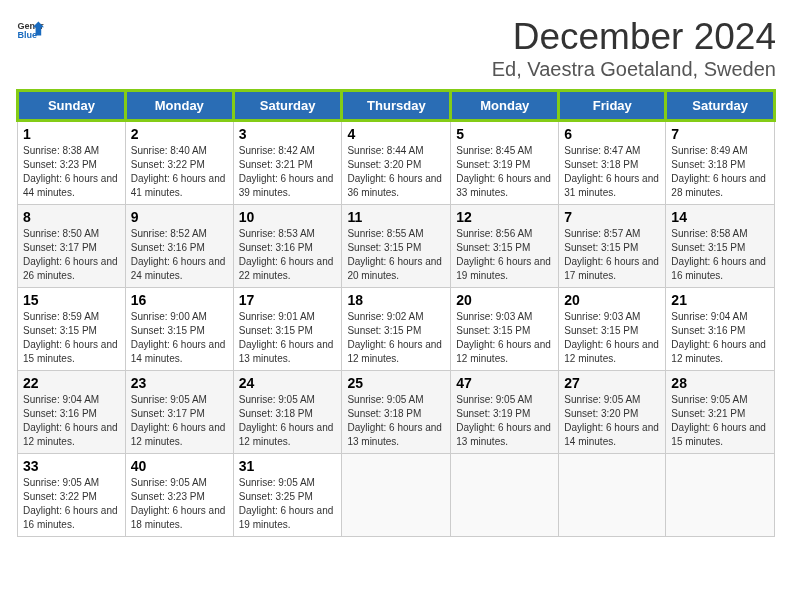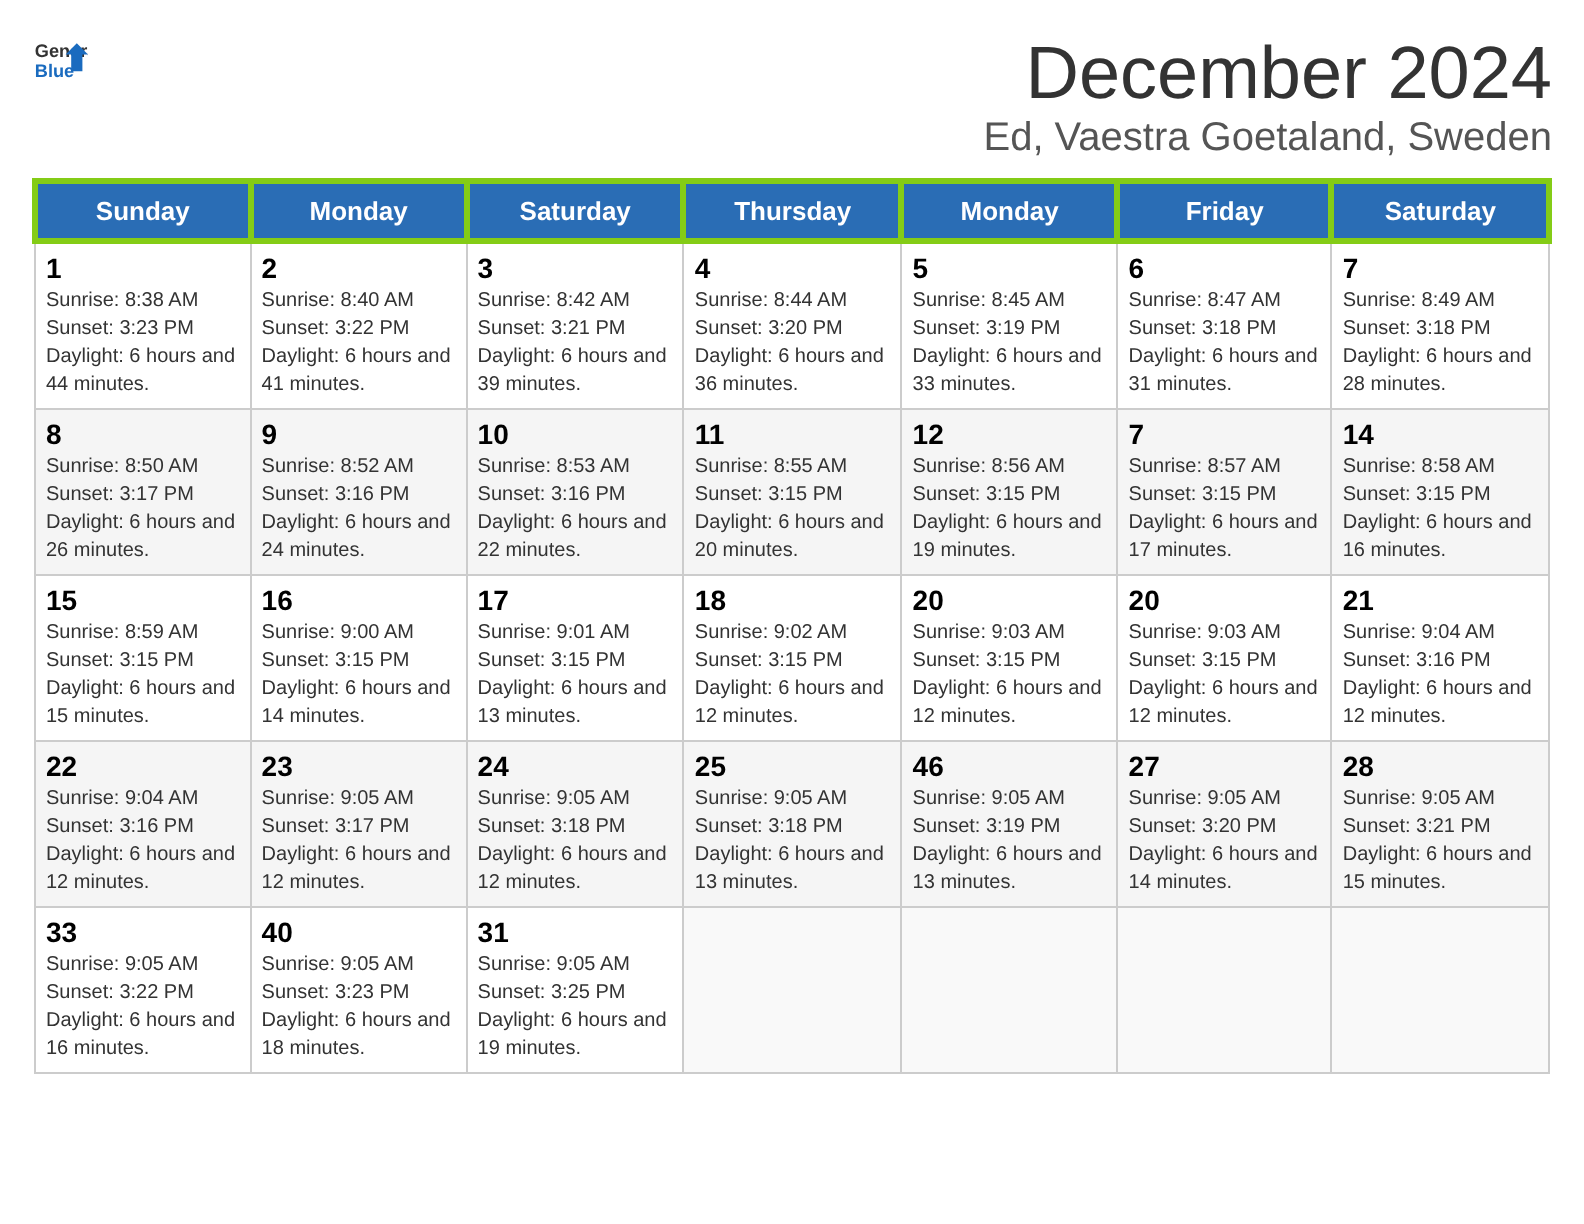--- a/index.html
+++ b/index.html
@@ -157,21 +157,21 @@
       </tr>
       <tr>
         <td><span class="day-num">22</span>
 <span class="day-info">Sunrise: 9:04 AM<br>Sunset: 3:16 PM<br>Daylight: 6 hours and 12 minutes.</span></td>
         <td><span class="day-num">23</span>
 <span class="day-info">Sunrise: 9:05 AM<br>Sunset: 3:17 PM<br>Daylight: 6 hours and 12 minutes.</span></td>
         <td><span class="day-num">24</span>
 <span class="day-info">Sunrise: 9:05 AM<br>Sunset: 3:18 PM<br>Daylight: 6 hours and 12 minutes.</span></td>
         <td><span class="day-num">25</span>
 <span class="day-info">Sunrise: 9:05 AM<br>Sunset: 3:18 PM<br>Daylight: 6 hours and 13 minutes.</span></td>
-        <td><span class="day-num">46</span>
+        <td><span class="day-num">47</span>
 <span class="day-info">Sunrise: 9:05 AM<br>Sunset: 3:19 PM<br>Daylight: 6 hours and 13 minutes.</span></td>
         <td><span class="day-num">27</span>
 <span class="day-info">Sunrise: 9:05 AM<br>Sunset: 3:20 PM<br>Daylight: 6 hours and 14 minutes.</span></td>
         <td><span class="day-num">28</span>
 <span class="day-info">Sunrise: 9:05 AM<br>Sunset: 3:21 PM<br>Daylight: 6 hours and 15 minutes.</span></td>
       </tr>
       <tr>
         <td><span class="day-num">33</span>
 <span class="day-info">Sunrise: 9:05 AM<br>Sunset: 3:22 PM<br>Daylight: 6 hours and 16 minutes.</span></td>
         <td><span class="day-num">40</span>

